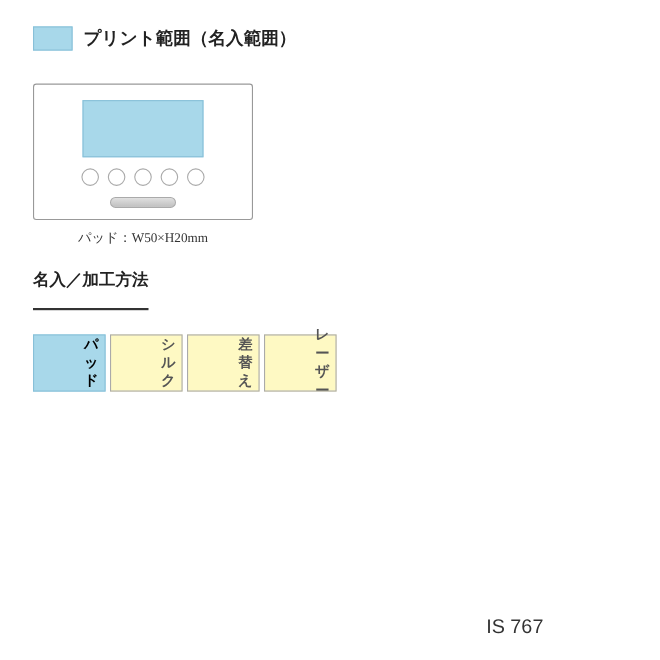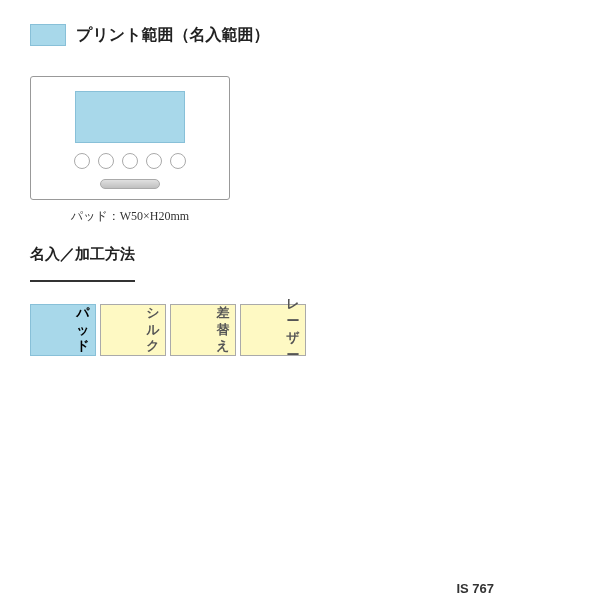--- a/index.html
+++ b/index.html
@@ -161,25 +161,25 @@
 
     .method-btn.active-white {
       background: #fef9c3;
       border-color: #aaa;
       color: #555;
     }
 
     
     .product-code {
       position: absolute;
-      bottom: 4px;
+      bottom: 20px;
       right: 30px;
-      font-size: 13px;
+      font-size: 18px;
       color: #333;
-      font-weight: bold;
+      font-weight: normal;
     }
   </style>
 </head>
 <body>
 
 <div class="page">
 
   <div class="legend-row">
     <div class="legend-box"></div>
     <span class="legend-label">プリント範囲（名入範囲）</span>

